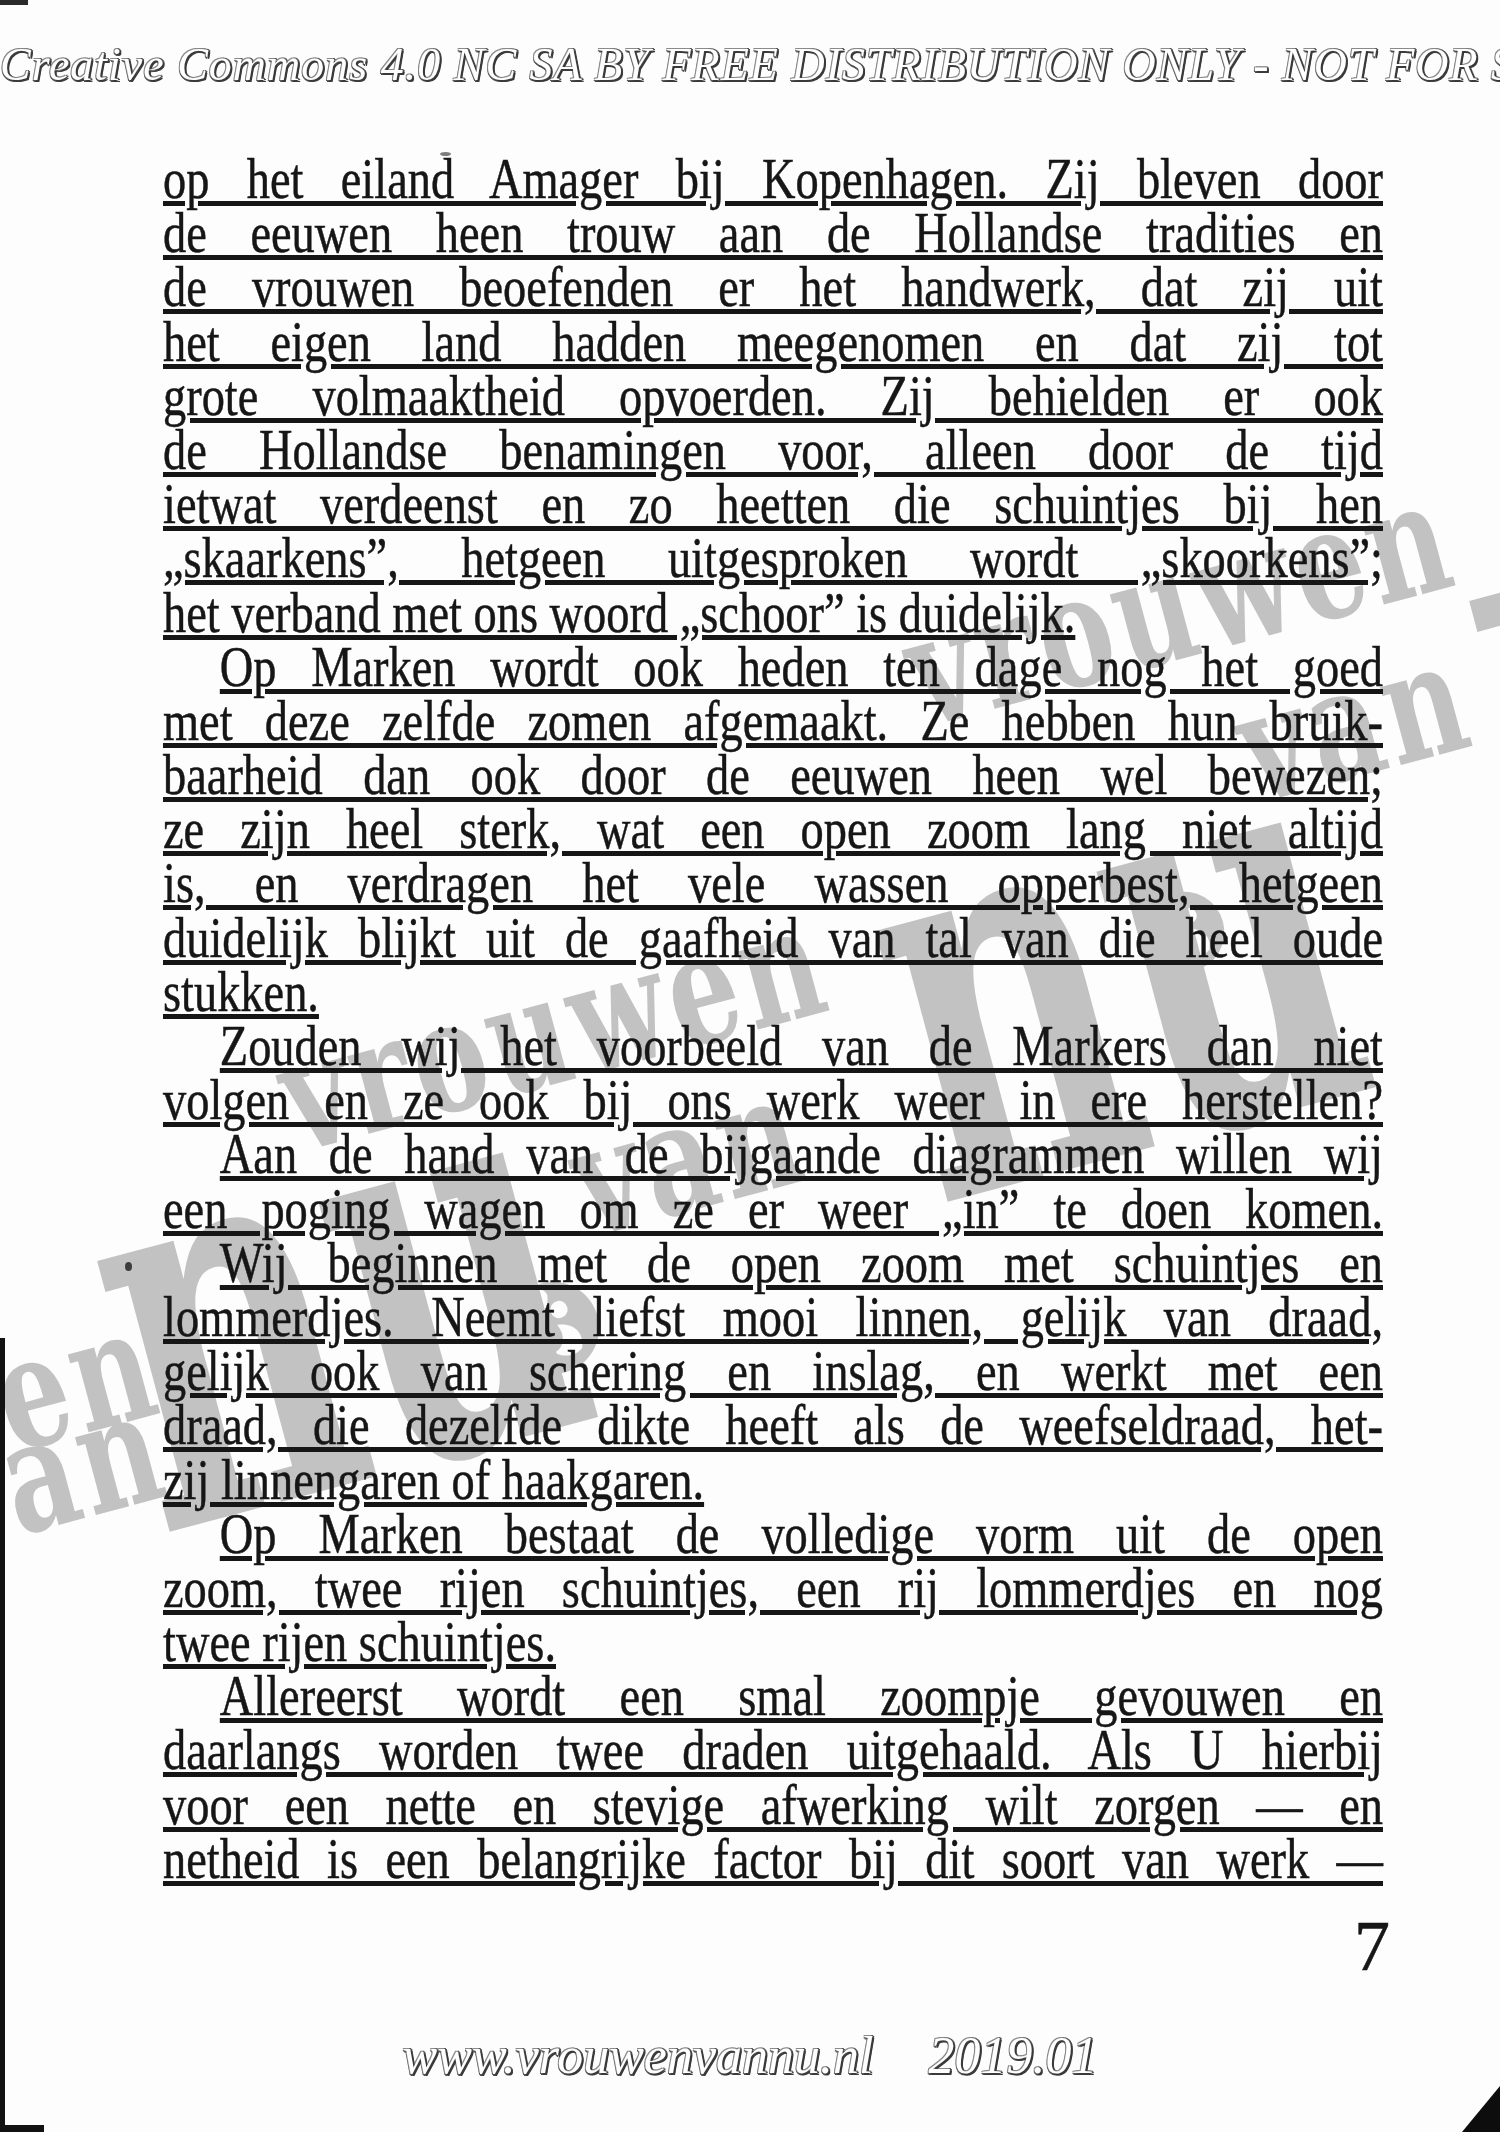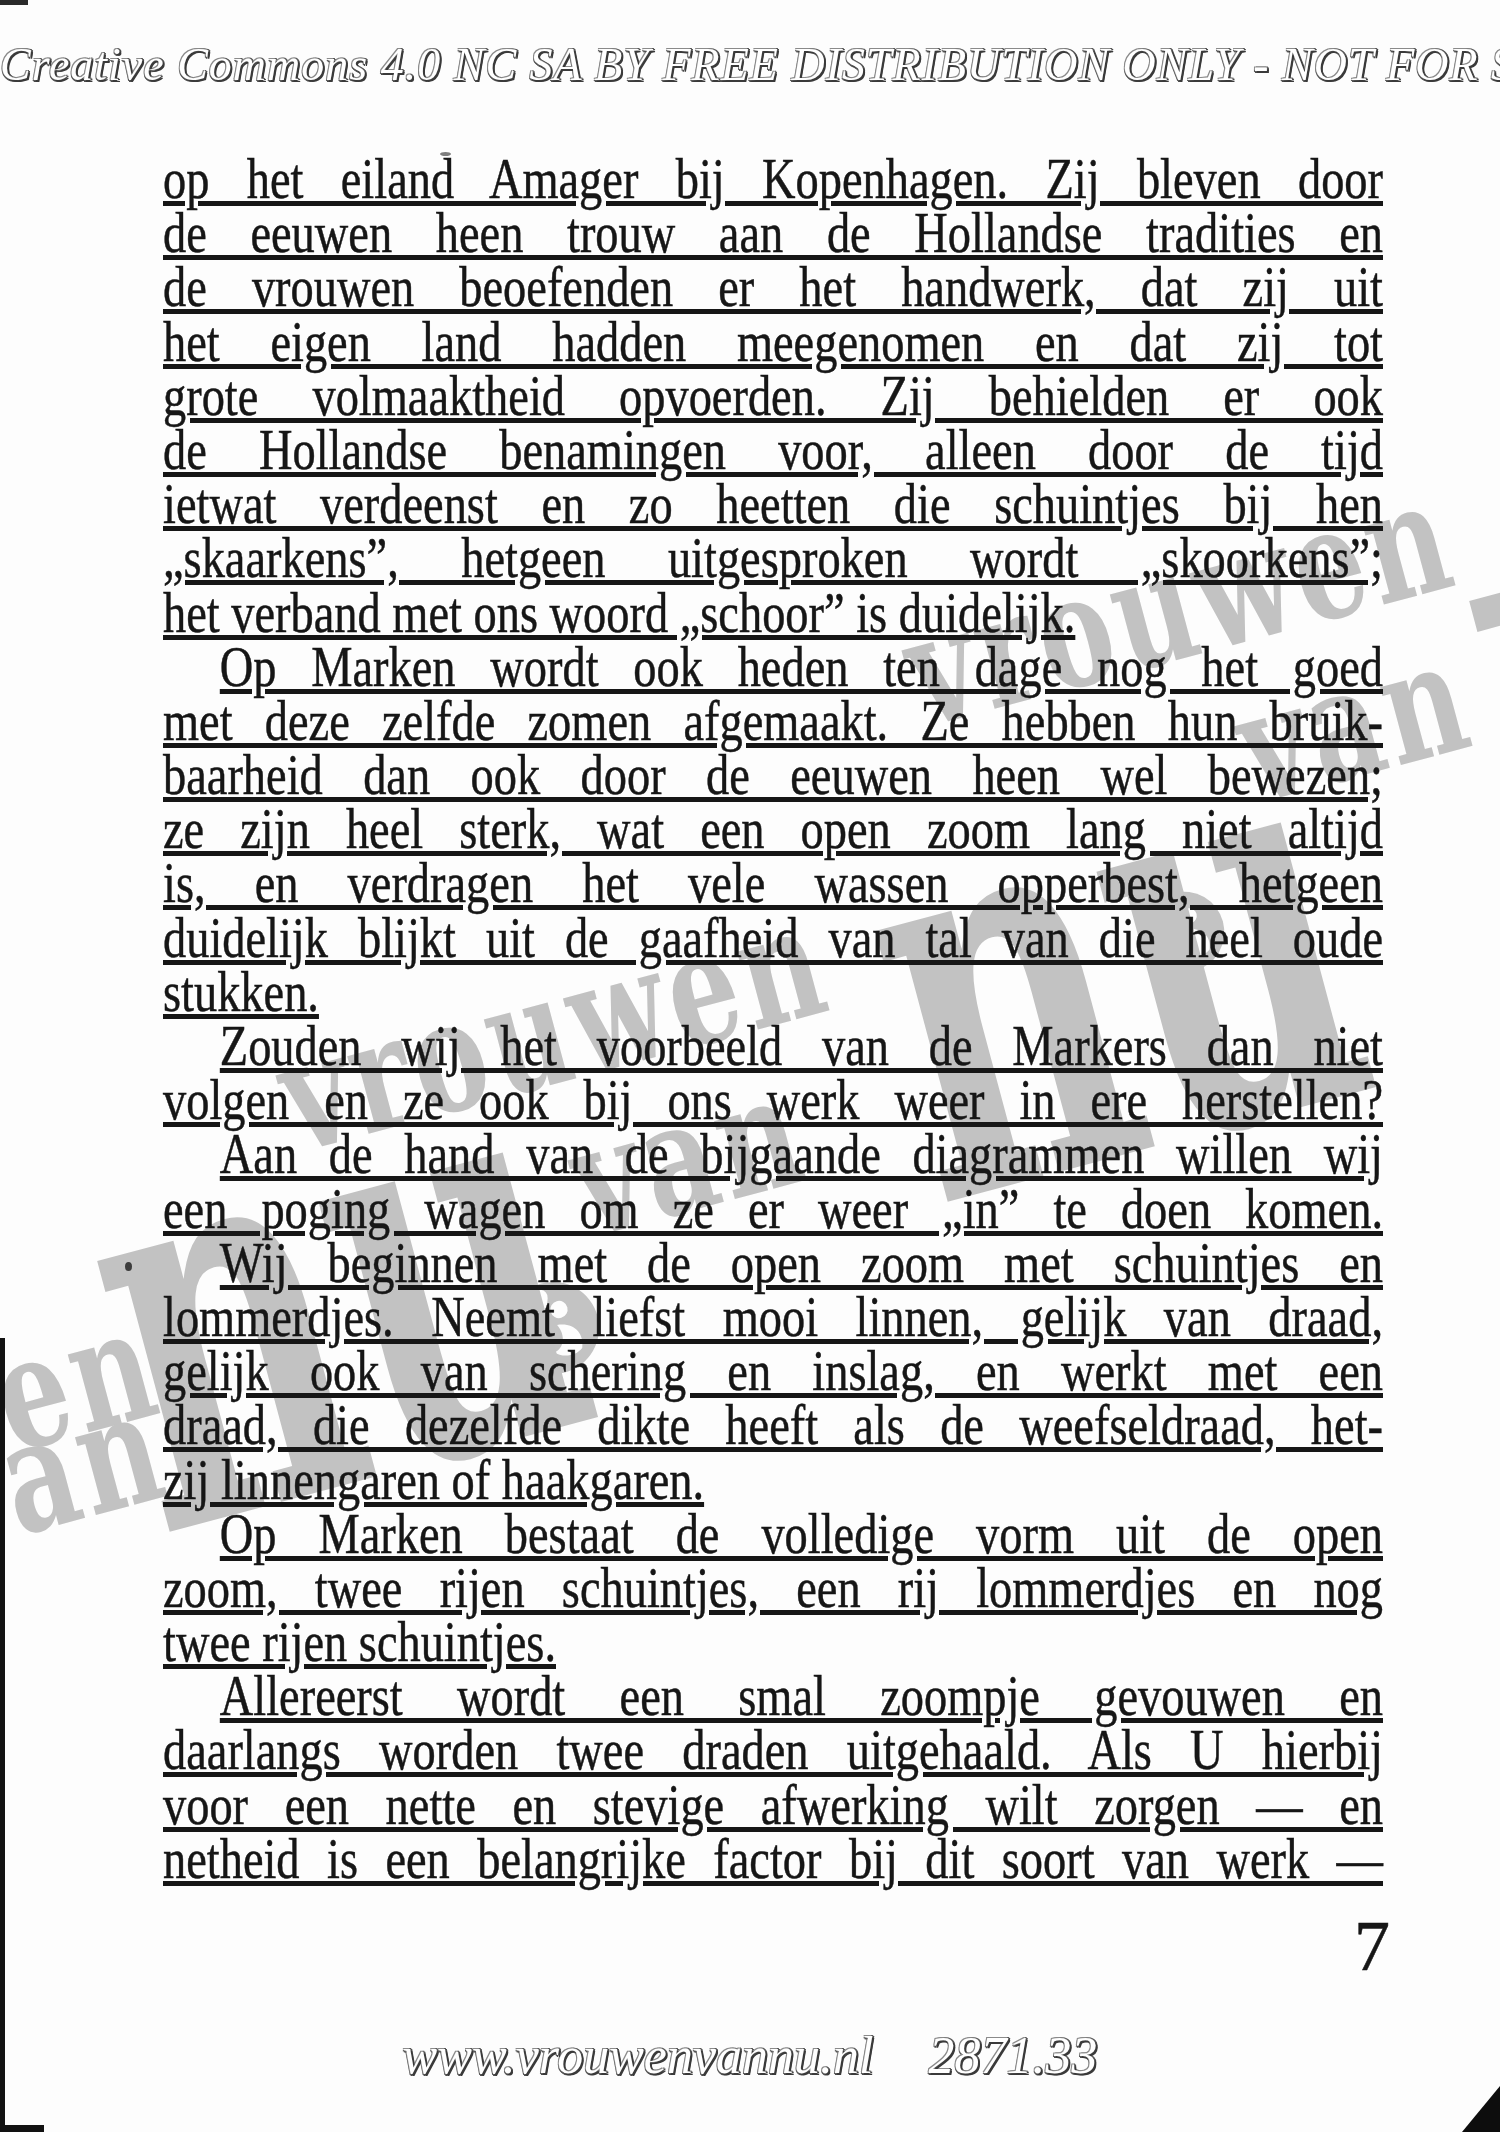--- a/index.html
+++ b/index.html
@@ -192,21 +192,21 @@
       <div class="line indent just">Allereerst wordt een smal zoompje gevouwen en</div>
       <div class="line just">daarlangs worden twee draden uitgehaald. Als U hierbij</div>
       <div class="line just">voor een nette en stevige afwerking wilt zorgen — en</div>
       <div class="line just">netheid is een belangrijke factor bij dit soort van werk —</div>
     </div>
 
   <div class="page-number">7</div>
 
   <div class="page-footer">
     <span class="outline-text">www.vrouwenvannu.nl</span>
-    <span class="outline-text">2871.33</span>
+    <span class="outline-text">2019.01</span>
   </div>
 
   <div class="artifact edge-left"></div>
   <div class="artifact corner-tl"></div>
   <div class="artifact corner-bl"></div>
   <div class="artifact corner-br"></div>
   <div class="speck speck-1"></div>
   <div class="speck speck-2"></div>
 </div>
 

